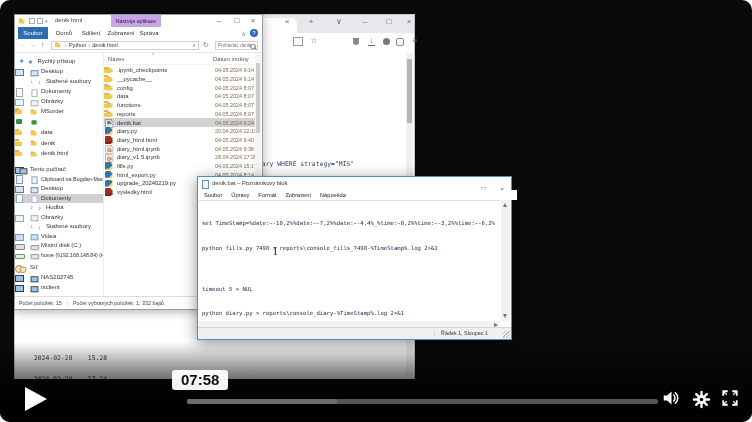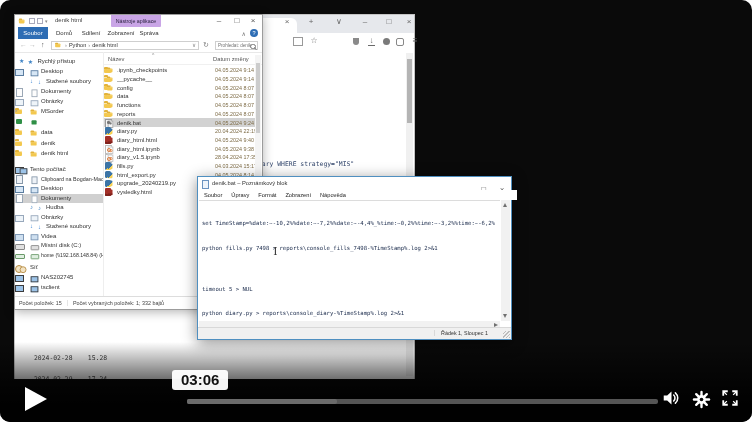--- a/index.html
+++ b/index.html
@@ -449,21 +449,21 @@
   </div>
 
   <div id="ibeam">I</div>
 
   <div id="grad"></div>
   <div id="play-btn">
     <svg width="24" height="26" viewBox="0 0 24 26">
         <polygon points="1,1 23,13 1,25" fill="#ffffff"></polygon>
       </svg>
   </div>
-  <div id="time-tooltip">03:06</div>
+  <div id="time-tooltip">07:58</div>
   <div id="seekbar">
     <div id="seek-loaded"></div>
   </div>
   <div class="pctl" id="vol">
     <svg viewBox="0 0 22 20" width="19" height="18">
         <polygon points="2,7 6,7 11,2.5 11,17.5 6,13 2,13" fill="#fff"></polygon>
         <path d="M13.5 6.5a4.8 4.8 0 0 1 0 7" stroke="#fff" stroke-width="1.8" fill="none" stroke-linecap="round"></path>
         <path d="M15.5 4a8 8 0 0 1 0 12" stroke="#fff" stroke-width="1.8" fill="none" stroke-linecap="round"></path>
       </svg>
   </div>

